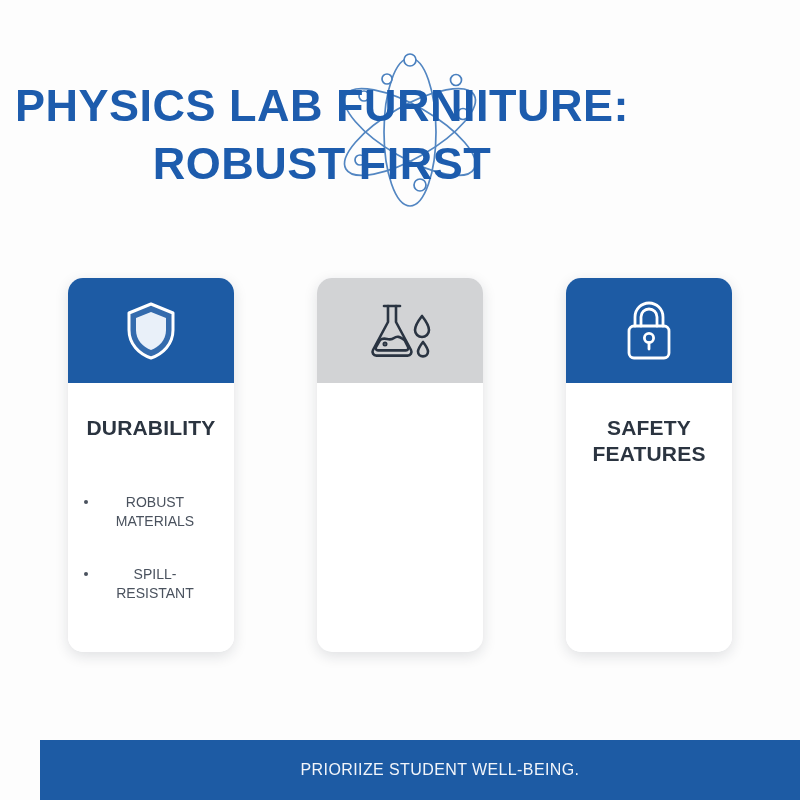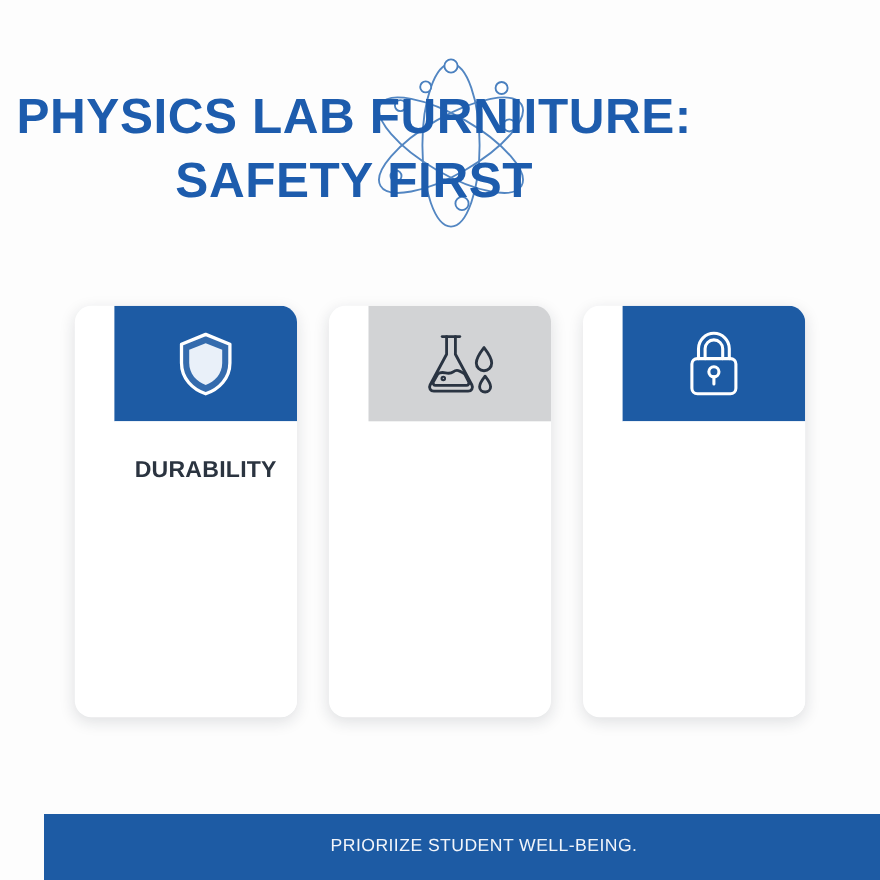--- a/index.html
+++ b/index.html
@@ -70,21 +70,20 @@
   }
   .card {
     width: 166px;
     height: 374px;
     border-radius: 15px;
     background: #ffffff;
     box-shadow: 0 4px 14px rgba(20, 30, 50, 0.13);
     overflow: hidden;
     display: flex;
     flex-direction: column;
-    padding-left: 36px;
   }
   .card-header {
     height: 105px;
     flex: 0 0 105px;
     display: flex;
     align-items: center;
     justify-content: center;
   }
   .card-header.blue  { background: #1d5ba4; }
   .card-header.grey  { background: #d2d3d5; }
@@ -169,34 +168,44 @@
         <circle cx="136" cy="28" r="5.5"></circle>
         <circle cx="143" cy="62" r="5.5"></circle>
         <circle cx="40" cy="108" r="5"></circle>
         <circle cx="100" cy="133" r="6"></circle>
       </g>
     </svg>
   </div>
 
   <div class="title-block">
     <div class="title-line line1">PHYSICS LAB FURNIITURE:</div>
-    <div class="title-line line2">SAFETY FIRST</div>
+    <div class="title-line line2">ROBUST FIRST</div>
   </div>
 
   <div class="cards">
 
     <div class="card">
       <div class="card-header blue">
         <svg width="54" height="62" viewBox="0 0 54 62">
           <path d="M27 4 L49 13 L49 30 C49 44 39 54 27 58 C15 54 5 44 5 30 L5 13 Z" fill="rgba(255,255,255,0.10)" stroke="#ffffff" stroke-width="3" stroke-linejoin="round"></path>
           <path d="M27 12 L42 18 L42 30 C42 40 35 47 27 50 C19 47 12 40 12 30 L12 18 Z" fill="#f7fbff" stroke="none" opacity="0.93"></path>
         </svg>
       </div>
       <div class="card-body">
         <div class="card-title">DURABILITY</div>
+        <ul class="bullets">
+          <li>
+            <span class="dot"></span>
+            <span>ROBUST MATERIALS</span>
+          </li>
+          <li>
+            <span class="dot"></span>
+            <span>SPILL-RESISTANT</span>
+          </li>
+        </ul>
       </div>
     </div>
 
     <div class="card">
       <div class="card-header grey">
         <svg width="66" height="62" viewBox="0 0 66 62">
           <g fill="none" stroke="#2a3442" stroke-width="2.6" stroke-linejoin="round" stroke-linecap="round">
             <path d="M17 6 L33 6"></path>
             <path d="M21 6 L21 22 L6 50 C4.6 52.6 6.4 55.6 9.4 55.6 L40.6 55.6 C43.6 55.6 45.4 52.6 44 50 L29 22 L29 6"></path>
             <path d="M13 40 C18 36 22 42 27 38 C31 35 34 38 37.5 40 L41 47 C41.8 48.6 40.7 50.4 39 50.4 L11 50.4 C9.3 50.4 8.2 48.6 9 47 Z"></path>
@@ -214,20 +223,21 @@
           <g fill="none" stroke="#ffffff" stroke-width="2.8" stroke-linejoin="round" stroke-linecap="round">
             <path d="M14 26 L14 17 C14 9.3 20.3 3 28 3 C35.7 3 42 9.3 42 17 L42 26"></path>
             <path d="M20 26 L20 17 C20 12.6 23.6 9 28 9 C32.4 9 36 12.6 36 17 L36 26"></path>
             <rect x="8" y="26" width="40" height="32" rx="5"></rect>
             <circle cx="28" cy="38" r="4.6"></circle>
             <path d="M28 42.6 L28 49"></path>
           </g>
         </svg>
       </div>
       <div class="card-body">
+        <div class="card-title">SAFETY FEATURES</div>
       </div>
     </div>
 
   </div>
 
   <div class="footer-bar">
     <div class="footer-text">PRIORIIZE STUDENT WELL-BEING.</div>
   </div>
 
 </div>

